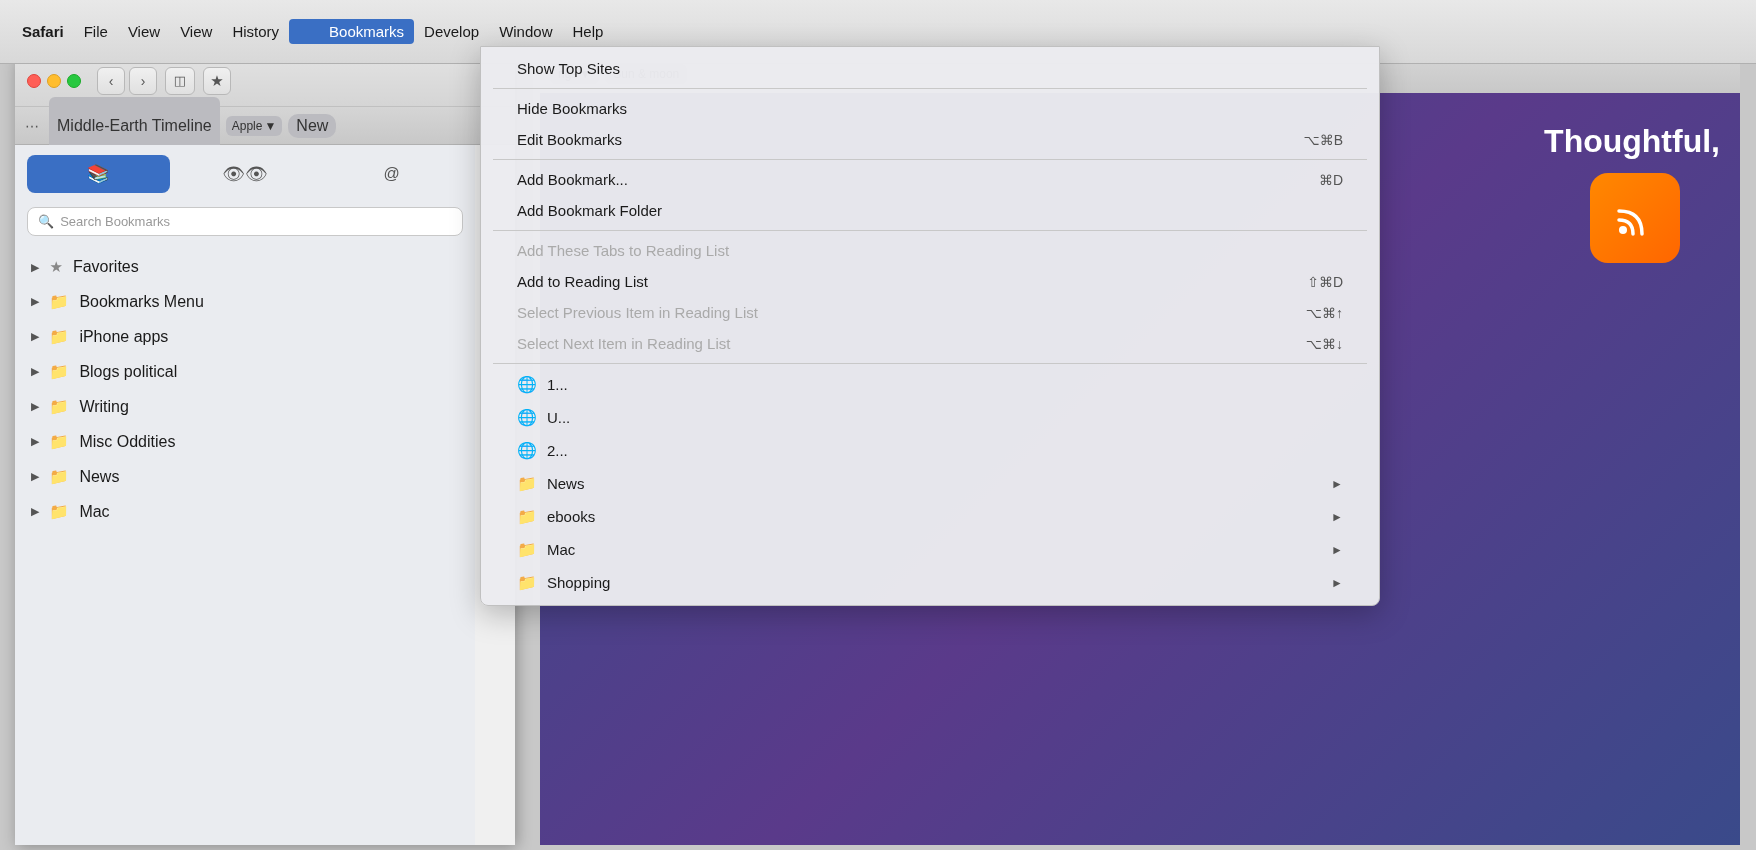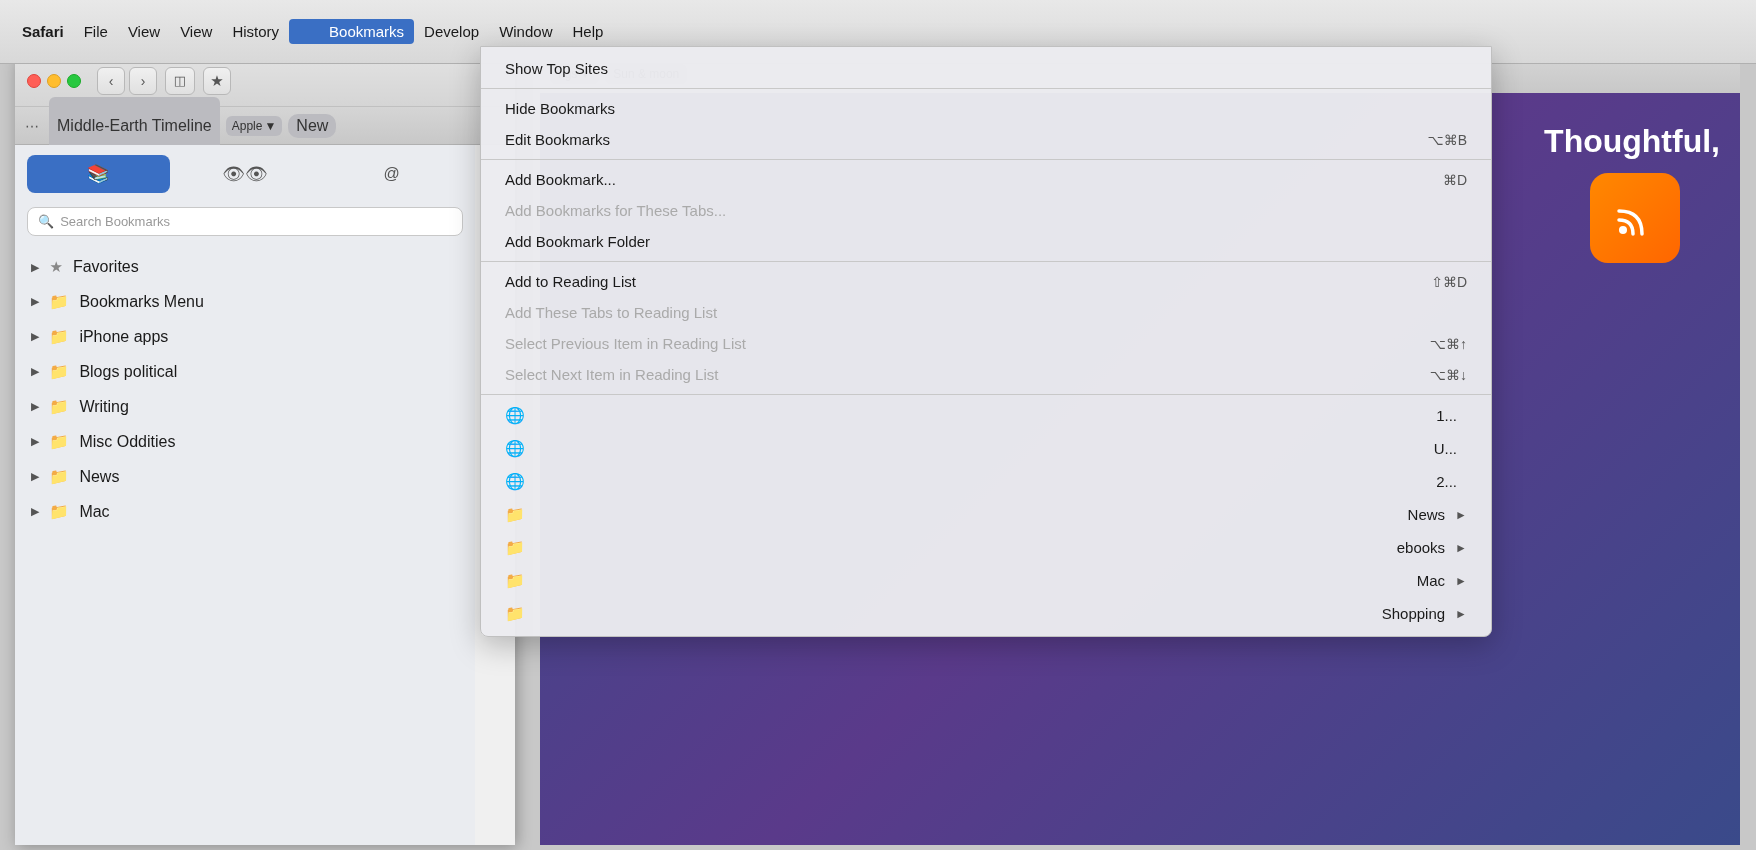--- a/index.html
+++ b/index.html
@@ -321,28 +321,27 @@
       justify-content: center;
       color: white;
       font-size: 40px;
     }
 
     
     .dropdown-menu {
       position: absolute;
       top: 46px;
       left: 480px;
-      width: 1012px;
+      width: 900px;
       background: rgba(235, 235, 240, 0.97);
       border: 1px solid #c0c0c0;
       border-radius: 0 0 8px 8px;
       box-shadow: 0 8px 30px rgba(0,0,0,0.25);
       z-index: 1000;
-      padding: 6px 0;
-      text-align: right;
+      padding: 6px 12px;
     }
 
     .menu-item {
       padding: 7px 24px;
       font-size: 15px;
       color: #1a1a1a;
       cursor: pointer;
       display: flex;
       align-items: center;
       justify-content: space-between;
@@ -531,38 +530,34 @@
     <span>Edit Bookmarks</span>
     <span class="shortcut">⌥⌘B</span>
   </div>
 
   <div class="menu-separator"></div>
 
   <div class="menu-item">
     <span>Add Bookmark...</span>
     <span class="shortcut">⌘D</span>
   </div>
-  <div class="menu-item disabled">
-    <span>Add Bookmarks for These Tabs...</span>
-    <span class="shortcut"></span>
-  </div>
   <div class="menu-item">
     <span>Add Bookmark Folder</span>
     <span class="shortcut"></span>
   </div>
 
   <div class="menu-separator"></div>
 
+  <div class="menu-item disabled">
+    <span>Add These Tabs to Reading List</span>
+    <span class="shortcut"></span>
+  </div>
   <div class="menu-item">
     <span>Add to Reading List</span>
     <span class="shortcut">⇧⌘D</span>
-  </div>
-  <div class="menu-item disabled">
-    <span>Add These Tabs to Reading List</span>
-    <span class="shortcut"></span>
   </div>
   <div class="menu-item disabled">
     <span>Select Previous Item in Reading List</span>
     <span class="shortcut">⌥⌘↑</span>
   </div>
   <div class="menu-item disabled">
     <span>Select Next Item in Reading List</span>
     <span class="shortcut">⌥⌘↓</span>
   </div>
 

